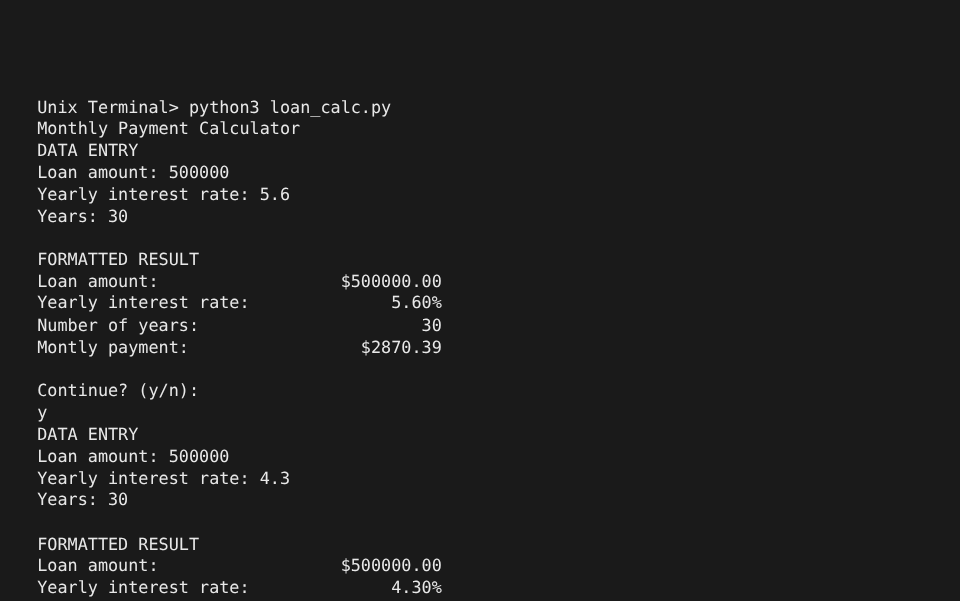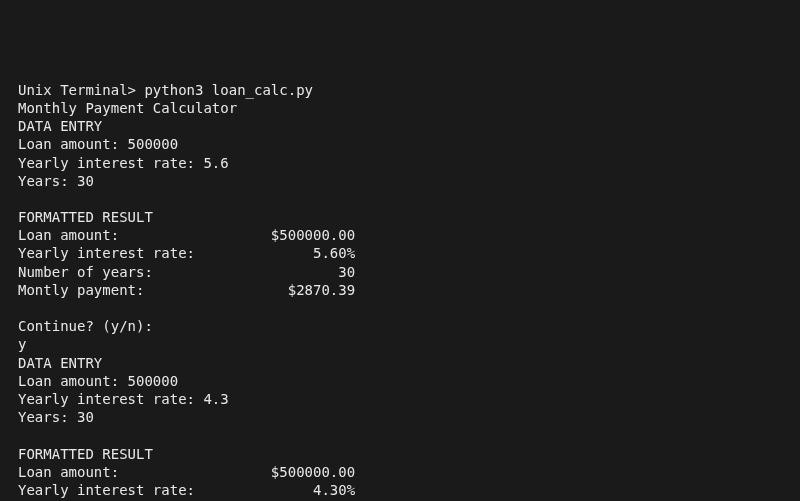--- a/index.html
+++ b/index.html
@@ -14,20 +14,21 @@
       font-size: 14px;
       line-height: 1.3;
       width: 800px;
       height: 501px;
       padding: 8px 18px;
       white-space: pre;
       overflow: hidden;
     }
     .line {
       white-space: pre;
+      margin-left: 13px;
     }
   </style>
 </head>
 <body>
 
 
 
 <div id="terminal"><div class="line">Unix Terminal&gt; python3 loan_calc.py</div><div class="line">Monthly Payment Calculator</div><div class="line">DATA ENTRY</div><div class="line">Loan amount: 500000</div><div class="line">Yearly interest rate: 5.6</div><div class="line">Years: 30</div><div class="line">&nbsp;</div><div class="line">FORMATTED RESULT</div><div class="line">Loan amount:                  $500000.00</div><div class="line">Yearly interest rate:              5.60%</div><div class="line">Number of years:                      30</div><div class="line">Montly payment:                 $2870.39</div><div class="line">&nbsp;</div><div class="line">Continue? (y/n):</div><div class="line">y</div><div class="line">DATA ENTRY</div><div class="line">Loan amount: 500000</div><div class="line">Yearly interest rate: 4.3</div><div class="line">Years: 30</div><div class="line">&nbsp;</div><div class="line">FORMATTED RESULT</div><div class="line">Loan amount:                  $500000.00</div><div class="line">Yearly interest rate:              4.30%</div><div class="line">Number of years:                      30</div></div>
 
 

